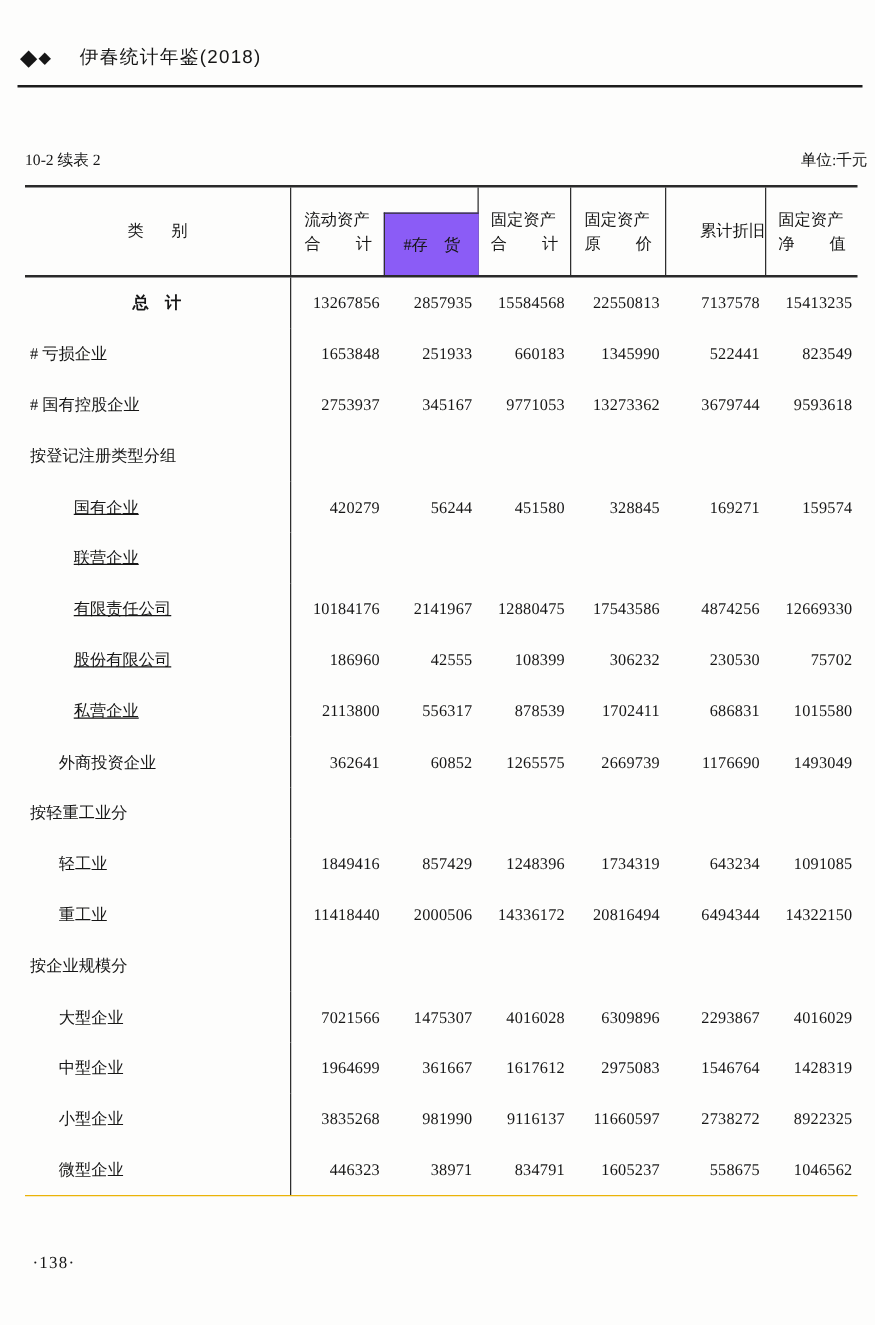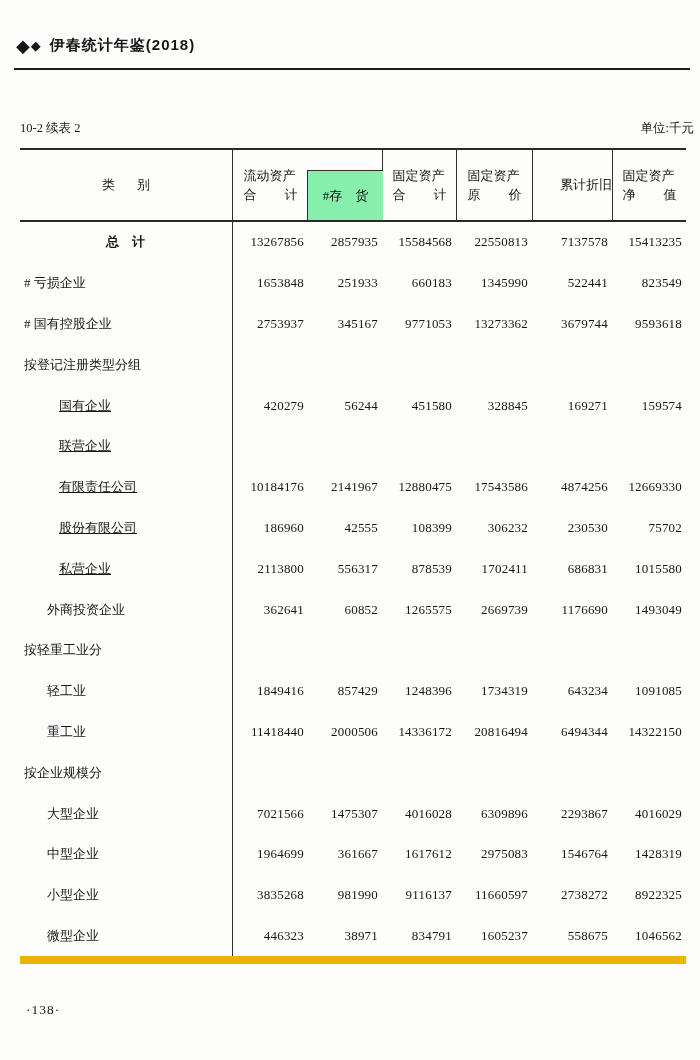--- a/index.html
+++ b/index.html
@@ -13,23 +13,23 @@
   }
 
   
   .banner {
     position: absolute; left: 16px; top: 36px;
     display: flex; align-items: center;
   }
   .banner .d1 { font-size: 18px; line-height: 1; }
   .banner .d2 { font-size: 13px; line-height: 1; margin-left: 1px; }
   .banner .title {
-    margin-left: 9px;
+    margin-left: 23px;
     font-family: "Liberation Sans", "DejaVu Sans", sans-serif;
-    font-weight: bold; font-size: 15px; letter-spacing: 1px;
+    font-weight: normal; font-size: 15px; letter-spacing: 1px;
   }
   .banner-rule {
     position: absolute; left: 14px; top: 68px;
     width: 676px; height: 2px; background: #1c1c1c;
   }
 
   
   .meta {
     position: absolute; left: 20px; top: 120px; width: 674px;
     display: flex; justify-content: space-between;
@@ -51,24 +51,24 @@
   .cat-spread { display: flex; justify-content: space-between; width: 48px; }
   .hc-borderleft { border-left: 1.5px solid #2f2f2f; }
   .two-line { width: 54px; margin: 0 auto; line-height: 19px; }
   .two-line .l2 { display: flex; justify-content: space-between; }
   .hc-single { justify-content: flex-end; }
   .inv-box {
     position: absolute; left: 287px; top: 20px; width: 76px; height: 50px;
     box-sizing: border-box;
     border-left: 1.5px solid #2f2f2f; border-top: 1.5px solid #2f2f2f;
     display: flex; align-items: center; justify-content: center;
-    font-size: 13px; background: #86efac;
-  }
-
-  .tbody { border-bottom: 8px solid #eab308; }
+    font-size: 13px; background: #8b5cf6;
+  }
+
+  .tbody { border-bottom: 1px solid #eab308; }
   .trow {
     height: 40.8px;
     display: grid;
     grid-template-columns: 213px 75px 74px 74px 76px 80px 74px;
     align-items: center;
     font-size: 13px;
   }
   .trow .label {
     height: 100%; display: flex; align-items: center; box-sizing: border-box;
     border-right: 1.5px solid #2f2f2f;

